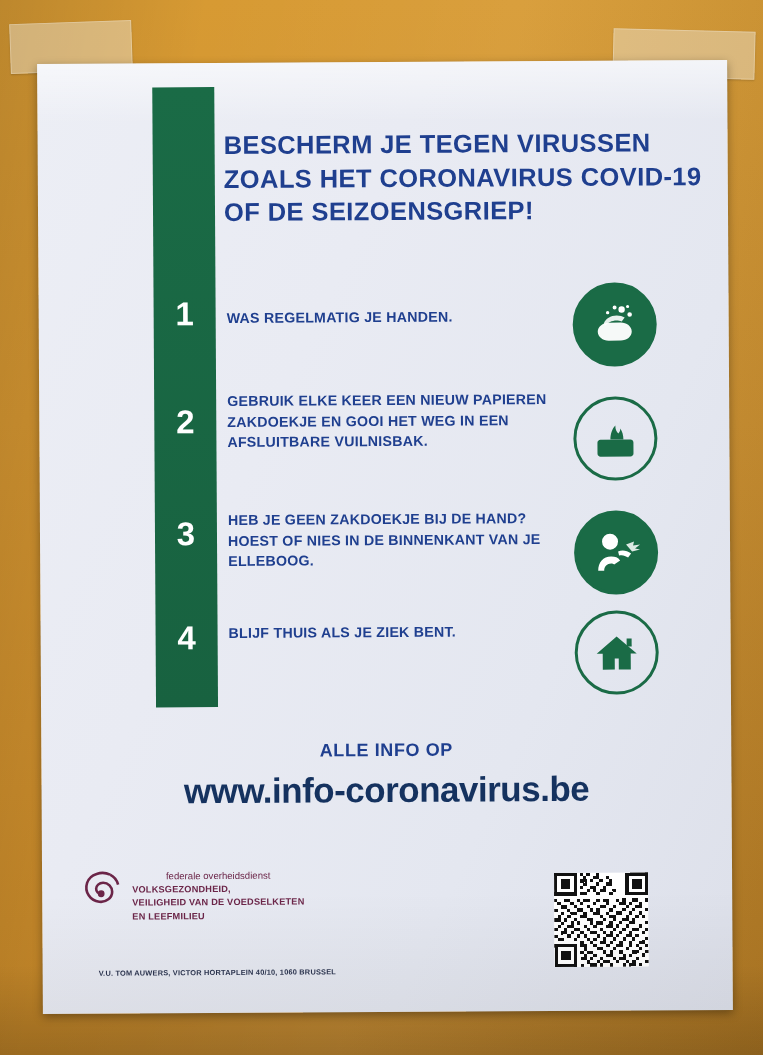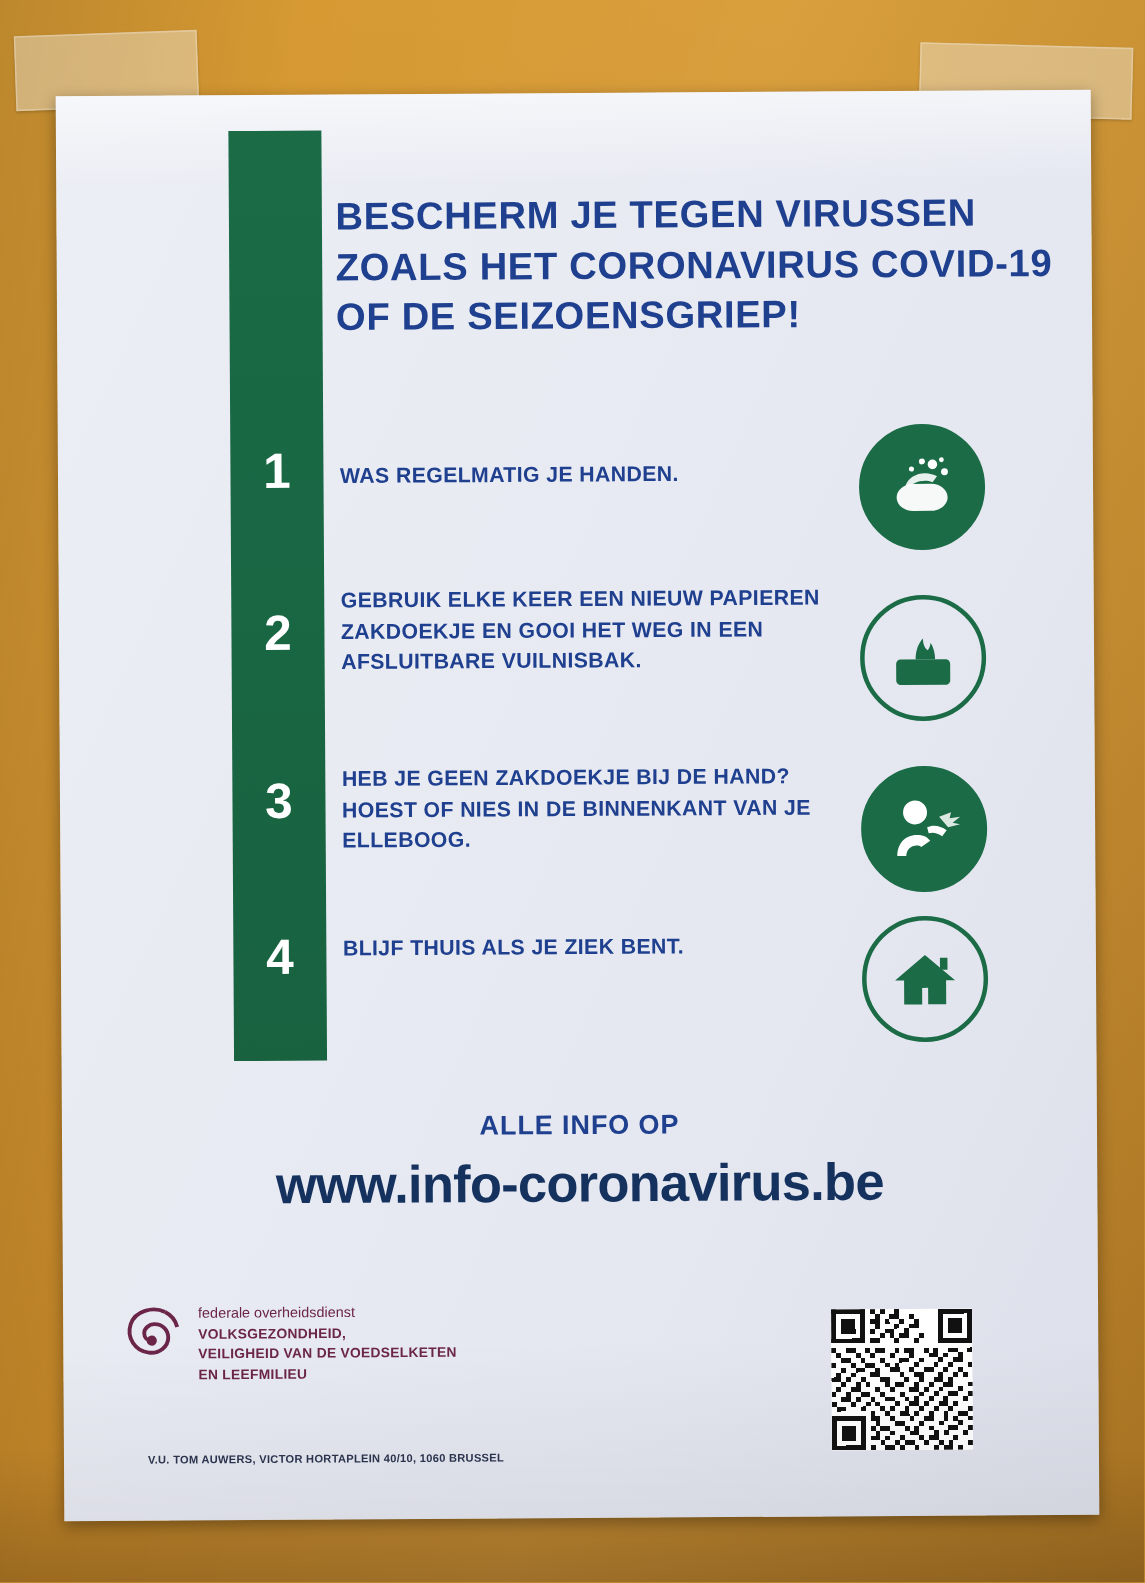--- a/index.html
+++ b/index.html
@@ -168,21 +168,21 @@
   }
   #logo-text {
     position: absolute;
     left: 52px;
     top: 4px;
     color: #6b2548;
     font-size: 9.2px;
     line-height: 1.45;
     font-stretch: condensed;
   }
-  #logo-text .org { font-size: 9.6px; }
+  #logo-text .org { font-size: 9.6px; text-align: center; }
   #logo-text .bold { font-weight: bold; letter-spacing: 0.2px; }
 
   #imprint {
     position: absolute;
     left: 56px;
     top: 905px;
     color: #2c3550;
     font-size: 7.4px;
     font-weight: bold;
     letter-spacing: 0.2px;

